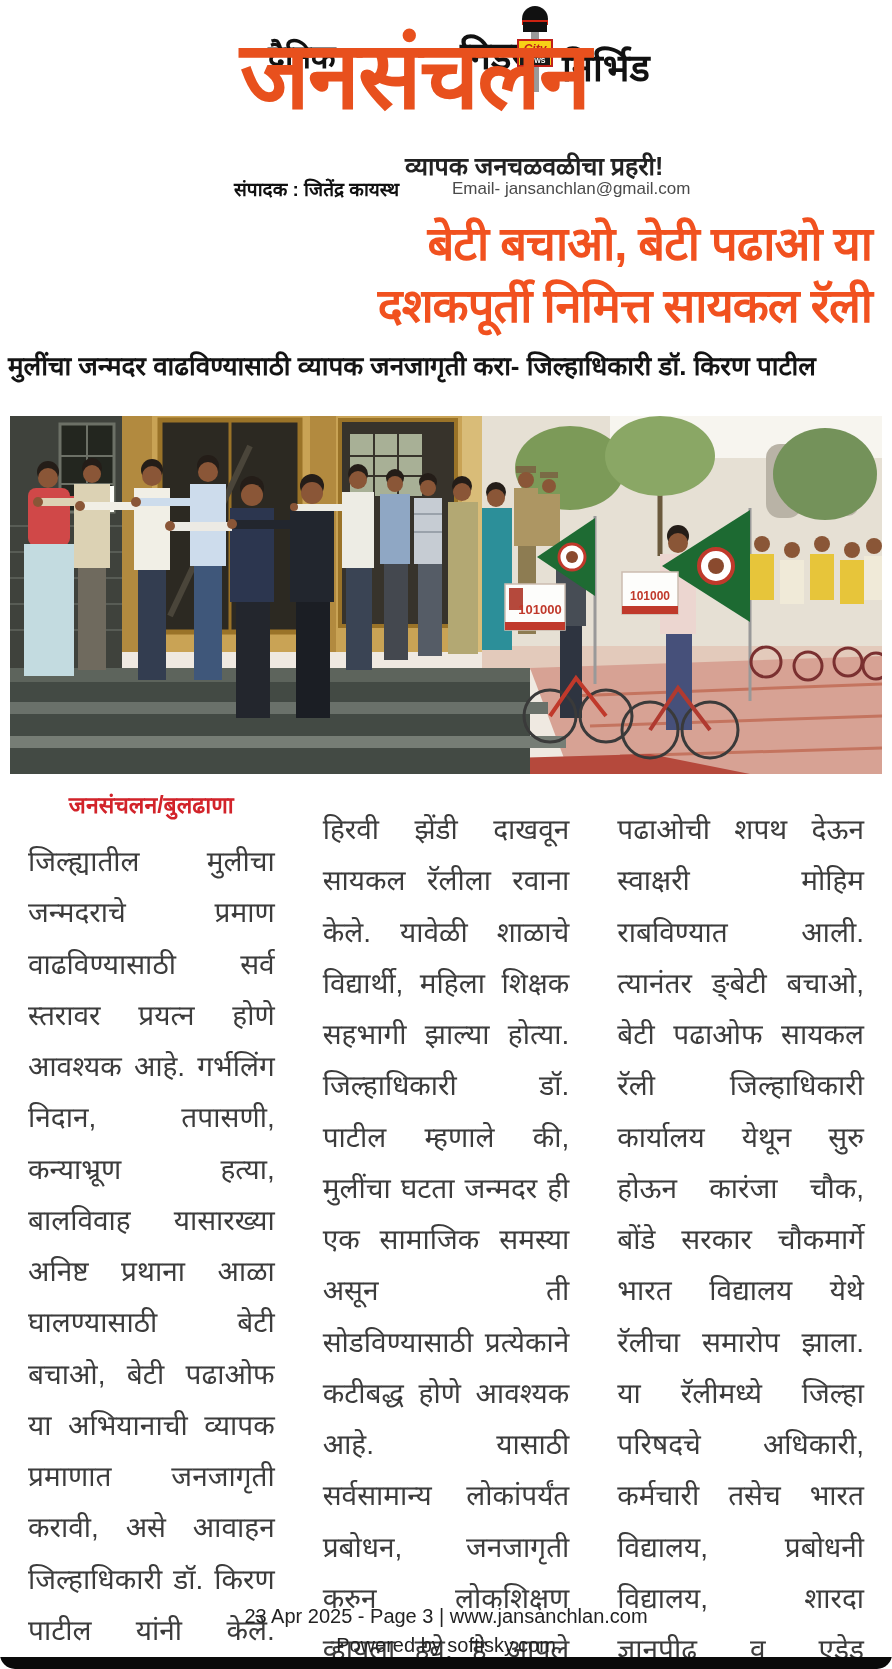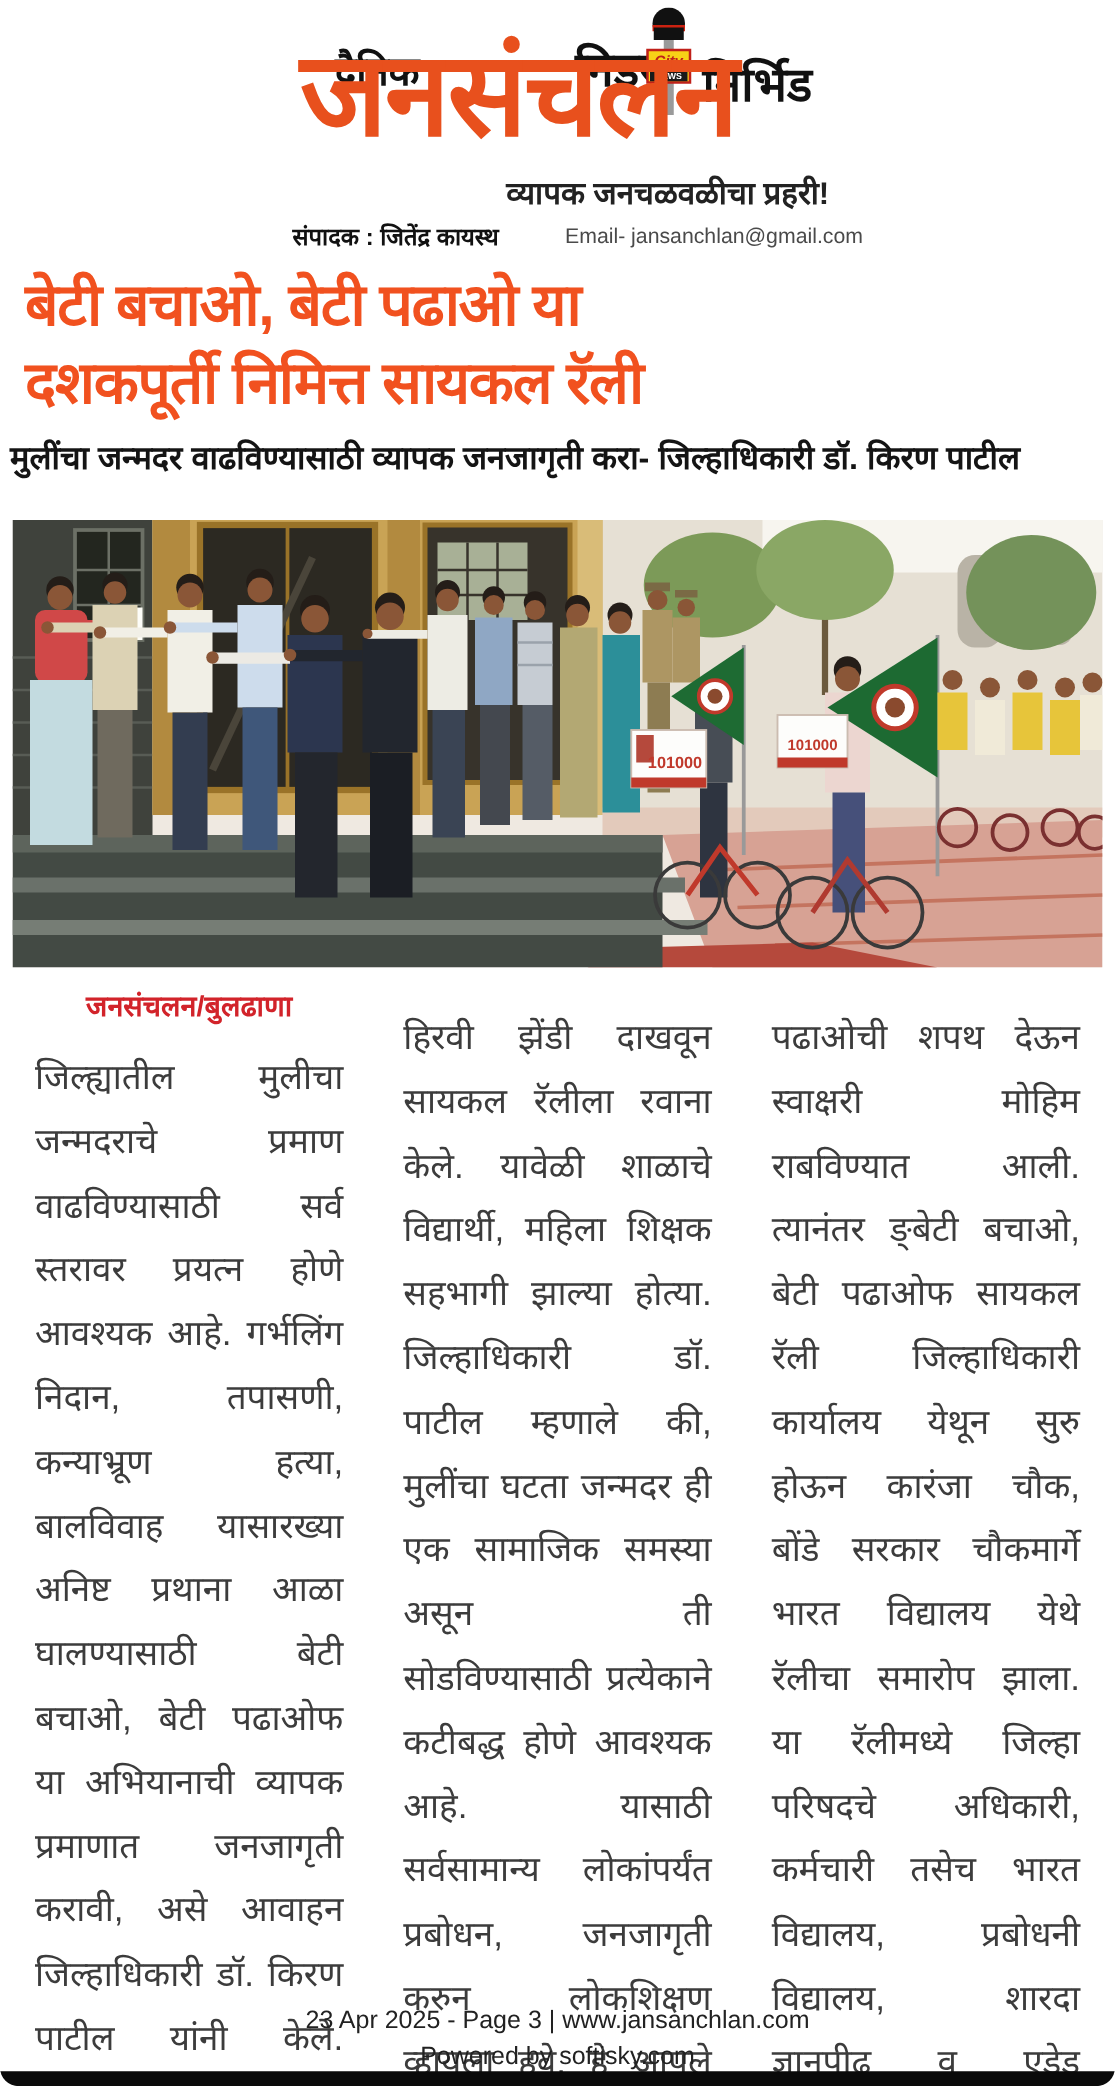--- a/index.html
+++ b/index.html
@@ -7,26 +7,26 @@
         font-family:"Liberation Sans","DejaVu Sans",sans-serif;border-radius:15px;}
 
   
   .masthead{position:relative;height:205px;}
   .daily{position:absolute;left:268px;top:34px;font-size:32px;font-weight:bold;color:#111;}
   .slogan-left{position:absolute;left:460px;top:28px;font-size:38px;font-weight:bold;color:#111;}
   .slogan-right{position:absolute;left:562px;top:40px;font-size:38px;font-weight:bold;color:#111;}
   .mic{position:absolute;left:515px;top:6px;width:40px;height:86px;}
   .np-title{position:absolute;left:240px;top:20px;font-size:94px;line-height:1.2;font-weight:bold;
             color:#e8501d;letter-spacing:-2px;}
-  .tagline{position:absolute;left:405px;top:136px;font-size:25px;font-weight:bold;color:#222;}
+  .tagline{position:absolute;left:405px;top:148px;font-size:25px;font-weight:bold;color:#222;}
   .editor{position:absolute;left:234px;top:176px;font-size:19px;font-weight:bold;color:#111;}
   .email{position:absolute;left:452px;top:179px;font-size:17px;color:#4a4a4a;}
 
   
-  .headline{margin:8px 20px 0;text-align:left;font-size:47px;line-height:1.32;font-weight:bold;
+  .headline{margin:8px 20px 0;text-align:right;font-size:47px;line-height:1.32;font-weight:bold;
             color:#f1511f;letter-spacing:-1px;}
   .subheadline{margin:14px 8px 0;font-size:26px;line-height:1.2;font-weight:bold;color:#141414;}
 
   
   .photo{margin:34px 10px 0;width:872px;height:358px;}
   .photo svg{display:block;width:100%;height:100%;}
 
   
   .columns{display:flex;gap:16px;padding:0 12px;margin-top:14px;min-height:740px;}
   .col{flex:1 1 0;min-width:0;}

